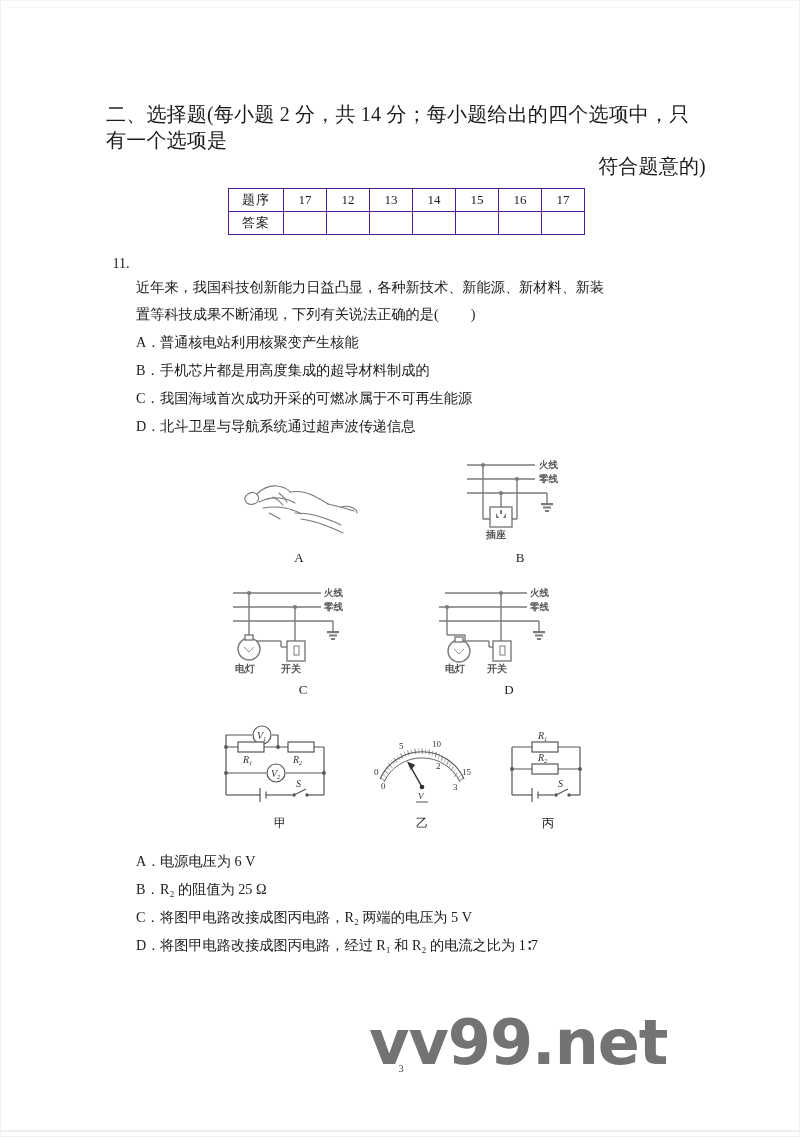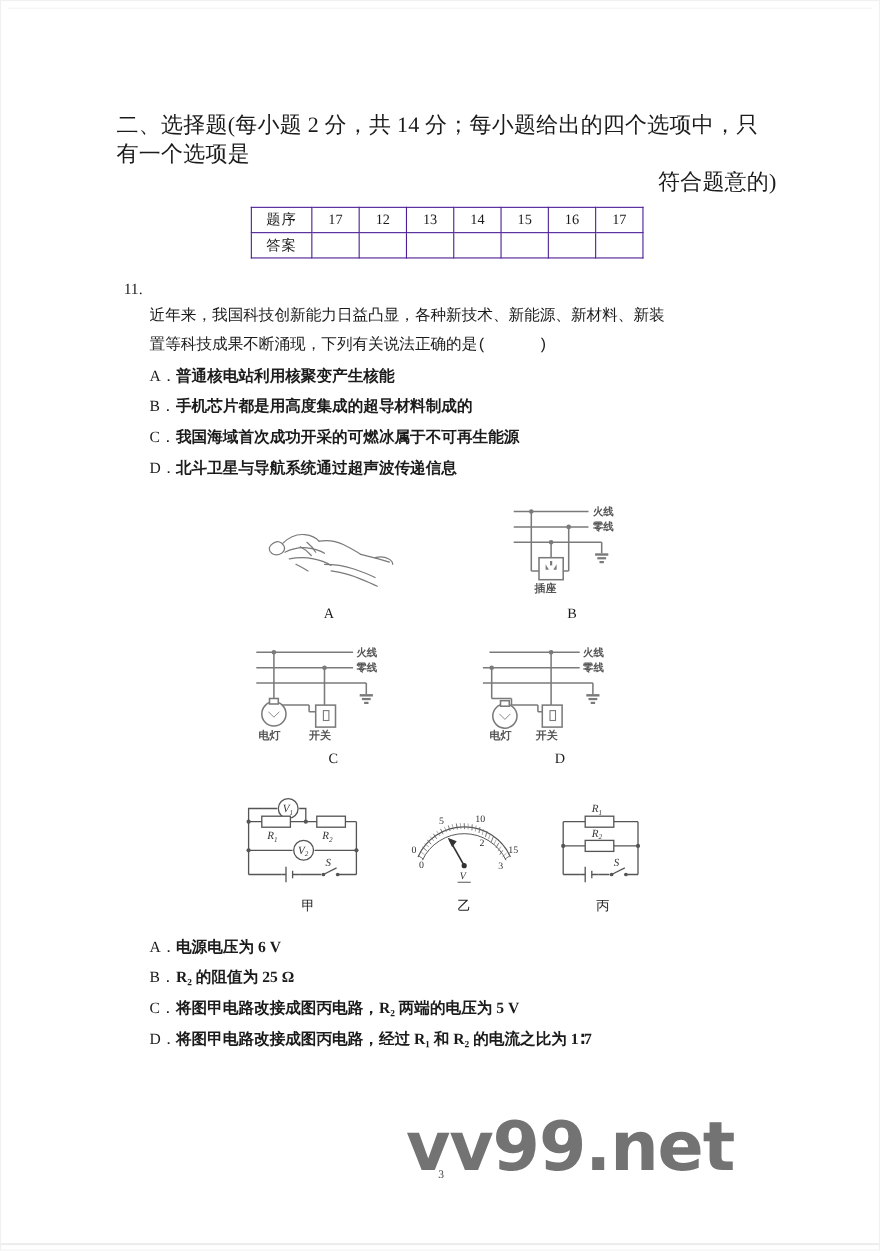--- a/index.html
+++ b/index.html
@@ -118,32 +118,31 @@
     width: 30px;
     flex: 0 0 30px;
     text-align: center;
   }
   .q-body {
     flex: 1 1 auto;
     margin-top: 24px;
   }
   .q-body .cont {
     display: block;
-    font-family: Liberation Mono, monospace;
   }
   .opt {
     display: flex;
     margin-left: 30px;
     line-height: 28px;
   }
   .opt-letter {
     width: 24px;
     flex: 0 0 24px;
   }
-  .opt-text { flex: 1 1 auto; font-weight: bold; }
+  .opt-text { flex: 1 1 auto; }
   .paren-blank { letter-spacing: 0.5em; }
 
   
   .figure-row {
     display: flex;
     justify-content: center;
     align-items: flex-end;
     margin-top: 6px;
   }
   .fig-cell {

